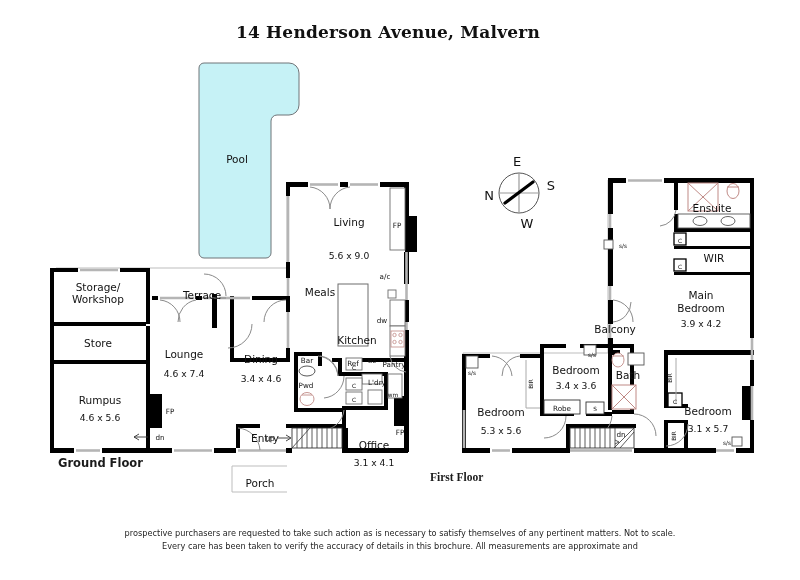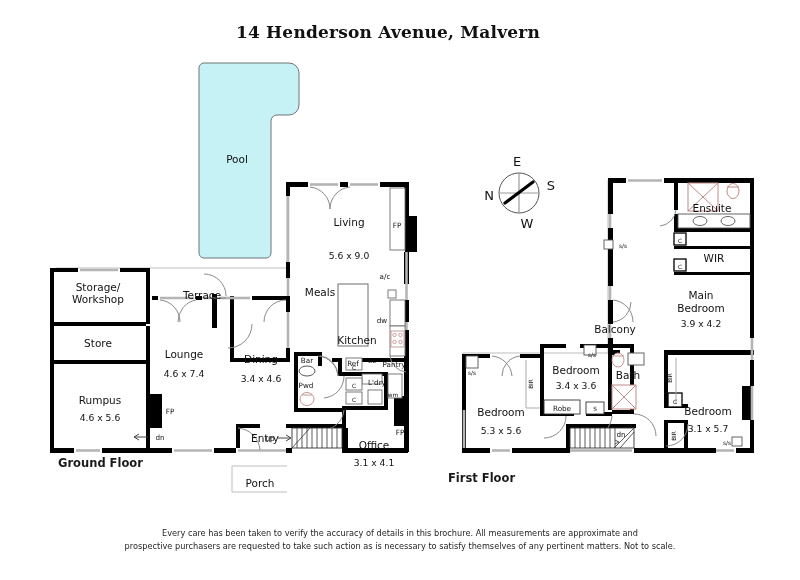--- a/index.html
+++ b/index.html
@@ -13,21 +13,21 @@
   #plan-title{
     position:absolute;left:0;top:22px;width:776px;text-align:center;
     font-family:"DejaVu Serif","Liberation Serif",serif;
     font-weight:bold;font-size:17px;letter-spacing:.2px;color:#111;
   }
   .floor-caption{
     position:absolute;font-size:11.5px;font-weight:600;color:#1a1a1a;
     white-space:nowrap;
   }
   #gf-caption{left:58px;top:456px;text-align:right;}
-  #ff-caption{left:448px;top:471px;}
+  #ff-caption{left:430px;top:471px;font-family:Liberation Serif, serif;}
   #disclaimer{
     position:absolute;left:100px;top:527px;width:600px;text-align:center;
     font-size:8.2px;line-height:1.55;color:#1e1e1e;
   }
   #disclaimer span{display:block;}
   svg{position:absolute;left:0;top:0;}
   text{font-family:"DejaVu Sans","Liberation Sans",sans-serif;fill:#111;}
   .rm{font-size:10.5px;text-anchor:middle;}
   .dim{font-size:9.2px;text-anchor:middle;}
   .sm{font-size:7.2px;text-anchor:middle;}
@@ -459,17 +459,17 @@
       <text class="xs" x="592" y="357">s/s</text>
       <text class="xs" x="623" y="248">s/s</text>
       <text class="xs" x="727" y="445">s/s</text>
     </g>
   </svg>
 
   <div class="floor-caption" id="gf-caption">Ground Floor</div>
   <div class="floor-caption" id="ff-caption">First Floor</div>
 
   <div id="disclaimer">
+    <span>prospective purchasers are requested to take such action as is necessary to satisfy themselves of any pertinent matters. Not to scale.</span>
     <span>Every care has been taken to verify the accuracy of details in this brochure. All measurements are approximate and</span>
-    <span>prospective purchasers are requested to take such action as is necessary to satisfy themselves of any pertinent matters. Not to scale.</span>
   </div>
 
 </div>
 
 </body></html>

